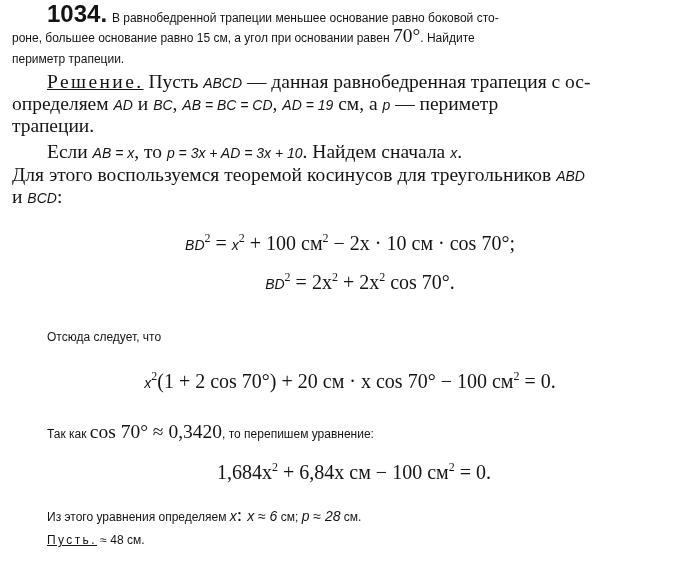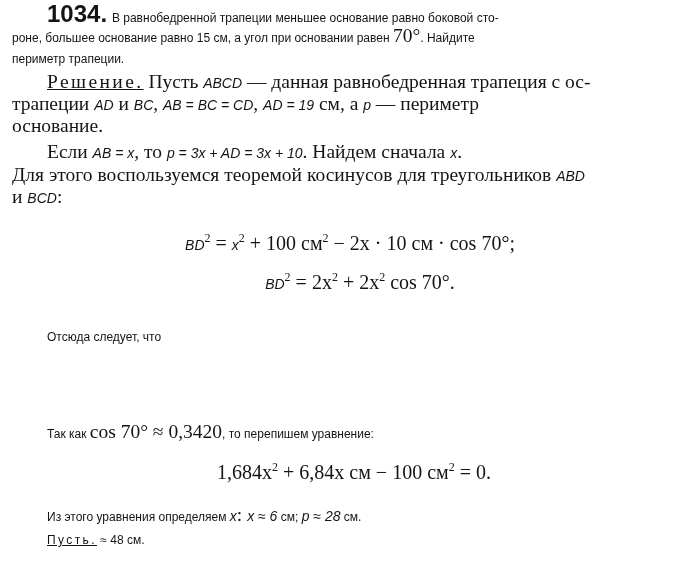--- a/index.html
+++ b/index.html
@@ -38,24 +38,24 @@
     <span class="sans">роне, большее основание равно 15 см, а угол при основании равен </span><span>70°</span><span class="sans">. Найдите</span>
   </div>
   <div class="line cont" style="top:46px;">
     <span class="sans">периметр трапеции.</span>
   </div>
 
   <div class="line para" style="top:71px;">
     <span class="spaced">Решение.</span><span> Пусть </span><span class="m">ABCD</span><span> — данная равнобедренная трапеция с ос-</span>
   </div>
   <div class="line cont" style="top:93px;">
-    <span>трапеции </span><span class="m">AD</span><span> и </span><span class="m">BC</span><span>, </span><span class="m">AB = BC = CD</span><span>, </span><span class="m">AD = 19</span><span> см, а </span><span class="m">p</span><span> — периметр</span>
+    <span>определяем </span><span class="m">AD</span><span> и </span><span class="m">BC</span><span>, </span><span class="m">AB = BC = CD</span><span>, </span><span class="m">AD = 19</span><span> см, а </span><span class="m">p</span><span> — периметр</span>
   </div>
   <div class="line cont" style="top:115px;">
-    <span>основание.</span>
+    <span>трапеции.</span>
   </div>
 
   <div class="line para" style="top:141px;">
     <span>Если </span><span class="m">AB = x</span><span>, то </span><span class="m">p = 3x + AD = 3x + 10</span><span>. Найдем сначала </span><span class="m">x</span><span>.</span>
   </div>
   <div class="line cont" style="top:164px;">
     <span>Для этого воспользуемся теоремой косинусов для треугольников </span><span class="m">ABD</span>
   </div>
   <div class="line cont" style="top:186px;">
     <span>и </span><span class="m">BCD</span><span>:</span>
@@ -68,20 +68,23 @@
 
   <div class="eq" style="top:271px; left:10px;">
     <span class="m">BD</span><sup>2</sup>
     <span> = </span><span>2x</span><sup>2</sup><span> + 2x</span><sup>2</sup><span> cos 70°.</span>
   </div>
 
   <div class="line para" style="top:324px;">
     <span class="sans">Отсюда следует, что</span>
   </div>
 
+  <div class="eq" style="top:370px; left:0;">
+    <span class="m">x</span><sup>2</sup><span>(1 + 2 cos 70°) + 20 см · x cos 70° − 100 см</span><sup>2</sup><span> = 0.</span>
+  </div>
 
   <div class="line para" style="top:421px;">
     <span class="sans">Так как </span><span>cos 70° ≈ 0,3420</span><span class="sans">, то перепишем уравнение:</span>
   </div>
 
   <div class="eq" style="top:461px; left:4px;">
     <span>1,684x</span><sup>2</sup><span> + 6,84x см − 100 см</span><sup>2</sup><span> = 0.</span>
   </div>
 
   <div class="line para" style="top:504px;">

